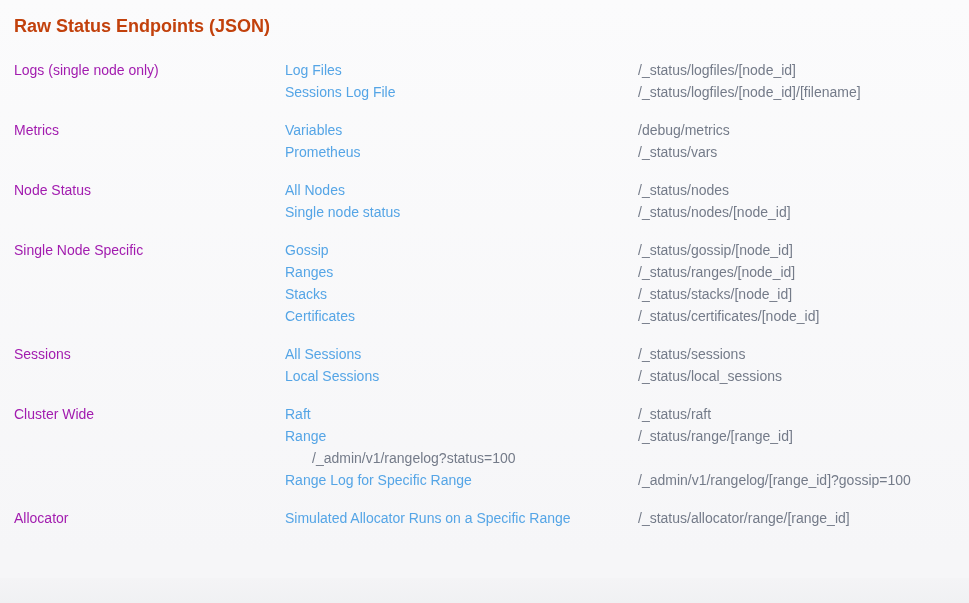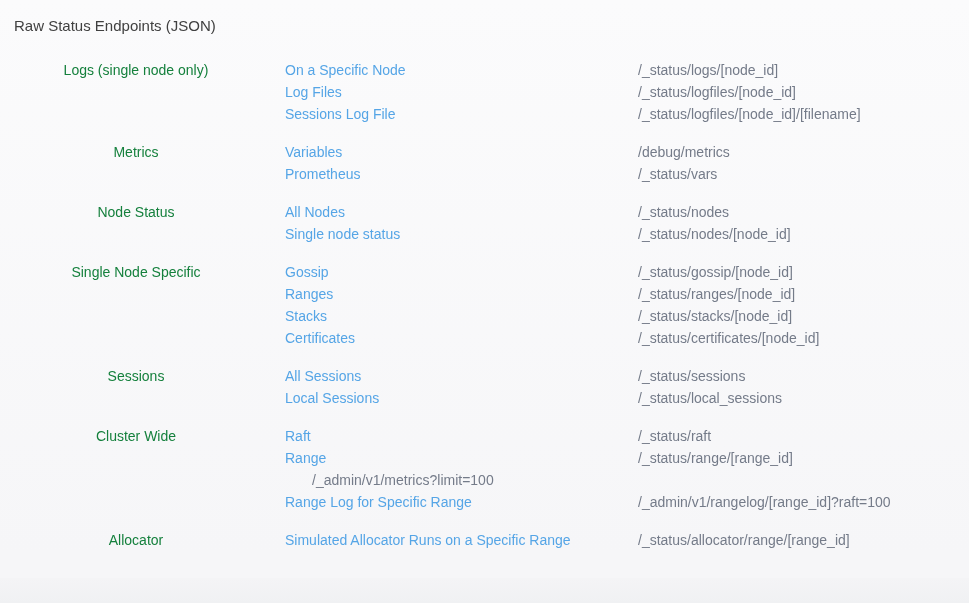--- a/index.html
+++ b/index.html
@@ -9,37 +9,37 @@
     height: 603px;
     position: relative;
     overflow: hidden;
     font-family: "Liberation Sans", sans-serif;
     background: linear-gradient(180deg, #fbfbfc 0%, #f6f6f8 92%);
   }
   .content {
     padding: 15px 0 0 14px;
   }
   .page-title {
-    font-size: 15px;
-    font-weight: 400;
-    color: #404040;
+    font-size: 18px;
+    font-weight: 700;
+    color: #c2410c;
     line-height: 22px;
     margin: 0 0 22px 0;
   }
   .section {
     display: flex;
     margin-bottom: 16px;
   }
   .category {
     width: 244px;           
     flex-shrink: 0;
-    text-align: center;
+    text-align: left;
     font-size: 14px;
     line-height: 22px;
-    color: #15803d;
+    color: #a21caf;
   }
   .rows {
     margin-left: 27px;
     flex: 1;
   }
   .row {
     display: flex;
     height: 22px;
     line-height: 22px;
     font-size: 14px;
@@ -69,24 +69,20 @@
 </style>
 </head>
 <body>
 
 <div class="content">
   <h1 class="page-title">Raw Status Endpoints (JSON)</h1>
   <div id="sections-container">
   <div class="section">
     <div class="category">Logs (single node only)</div>
     <div class="rows">
-  <div class="row">
-    <a class="endpoint-link" href="#">On a Specific Node</a>
-    <span class="endpoint-path">/_status/logs/[node_id]</span>
-  </div>
 
   <div class="row">
     <a class="endpoint-link" href="#">Log Files</a>
     <span class="endpoint-path">/_status/logfiles/[node_id]</span>
   </div>
 
   <div class="row">
     <a class="endpoint-link" href="#">Sessions Log File</a>
     <span class="endpoint-path">/_status/logfiles/[node_id]/[filename]</span>
   </div>
@@ -170,26 +166,26 @@
     <a class="endpoint-link" href="#">Raft</a>
     <span class="endpoint-path">/_status/raft</span>
   </div>
 
   <div class="row">
     <a class="endpoint-link" href="#">Range</a>
     <span class="endpoint-path">/_status/range/[range_id]</span>
   </div>
 
   <div class="row">
-    <span class="endpoint-path">/_admin/v1/metrics?limit=100</span>
+    <span class="endpoint-path">/_admin/v1/rangelog?status=100</span>
   </div>
 
   <div class="row">
     <a class="endpoint-link" href="#">Range Log for Specific Range</a>
-    <span class="endpoint-path">/_admin/v1/rangelog/[range_id]?raft=100</span>
+    <span class="endpoint-path">/_admin/v1/rangelog/[range_id]?gossip=100</span>
   </div>
 </div>
   </div>
 
   <div class="section">
     <div class="category">Allocator</div>
     <div class="rows">
 
   <div class="row">
     <a class="endpoint-link" href="#">Simulated Allocator Runs on a Specific Range</a>

